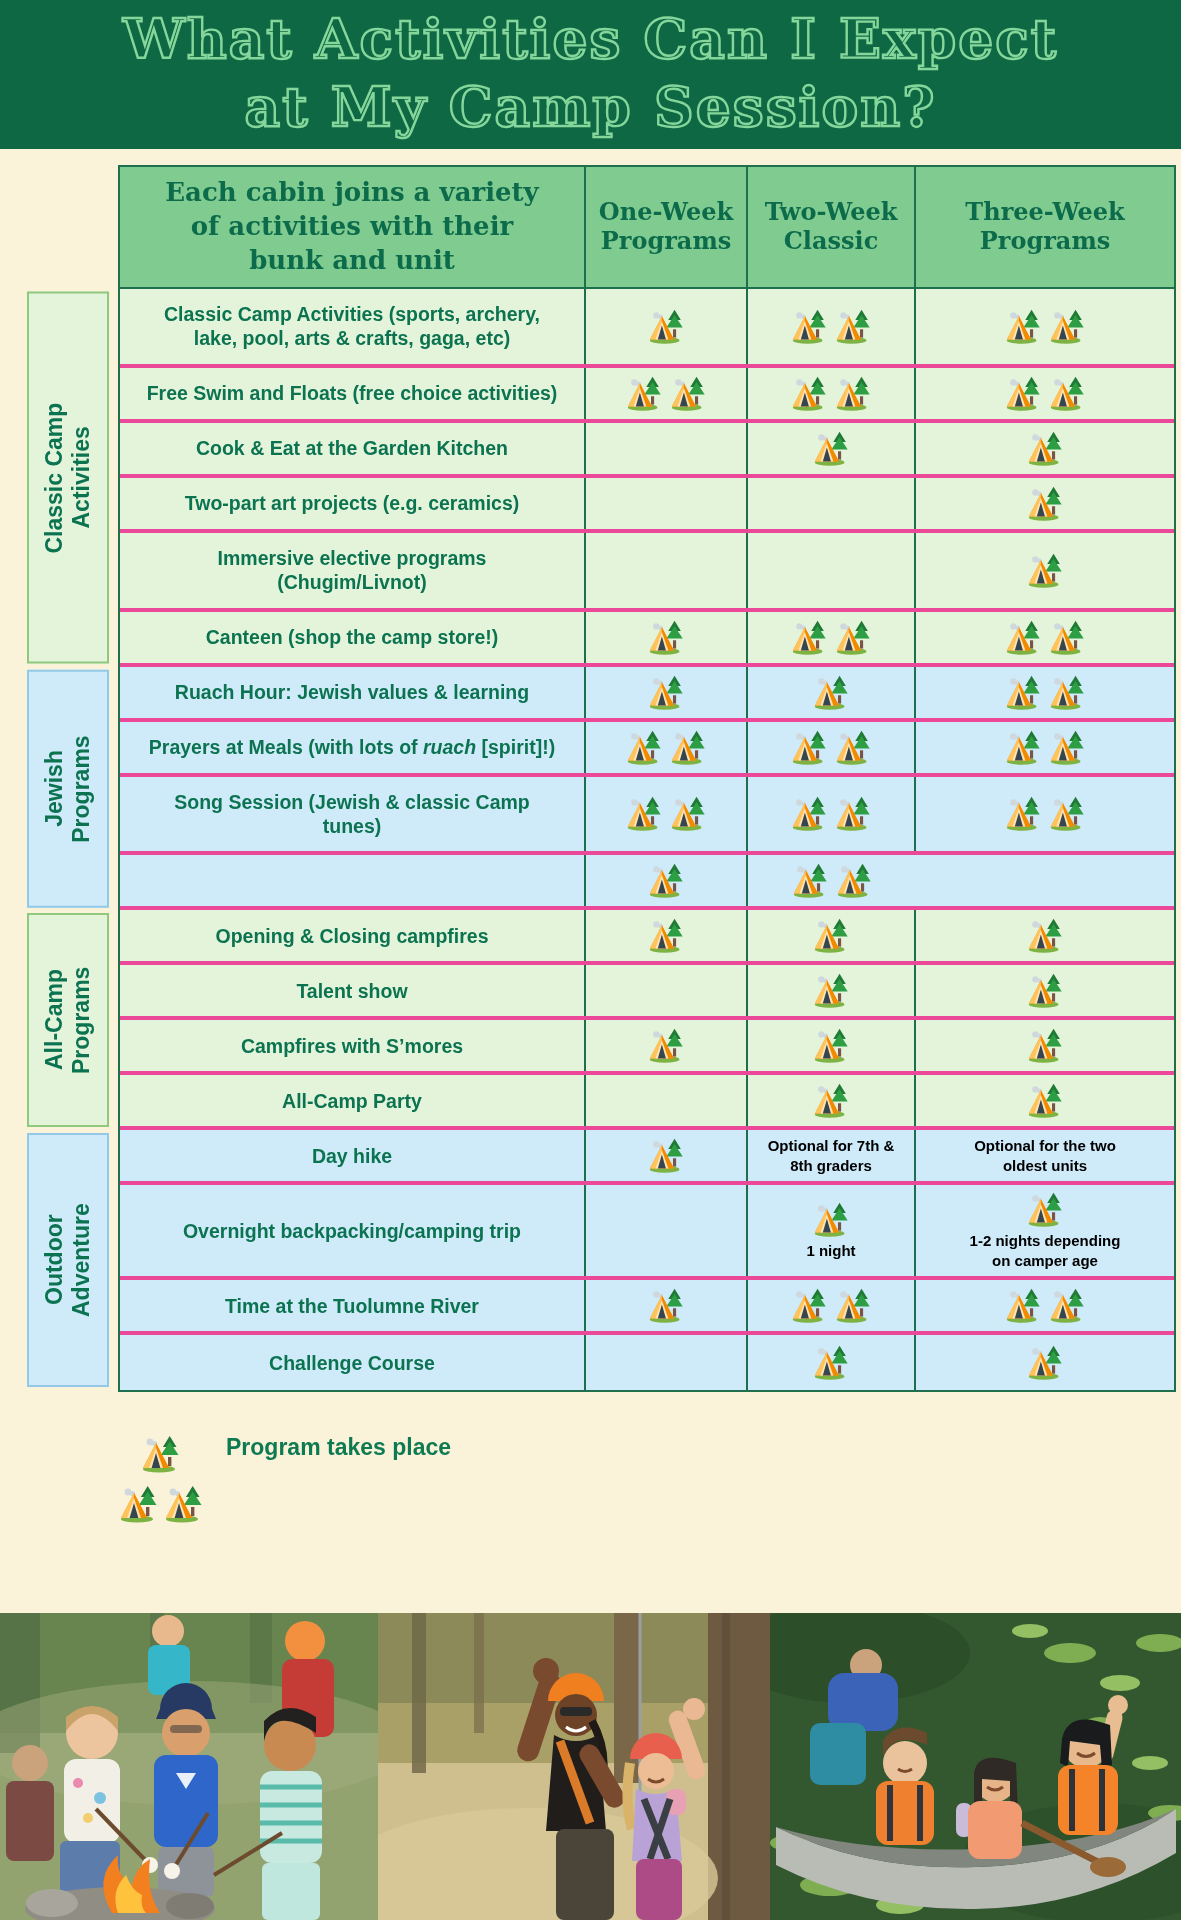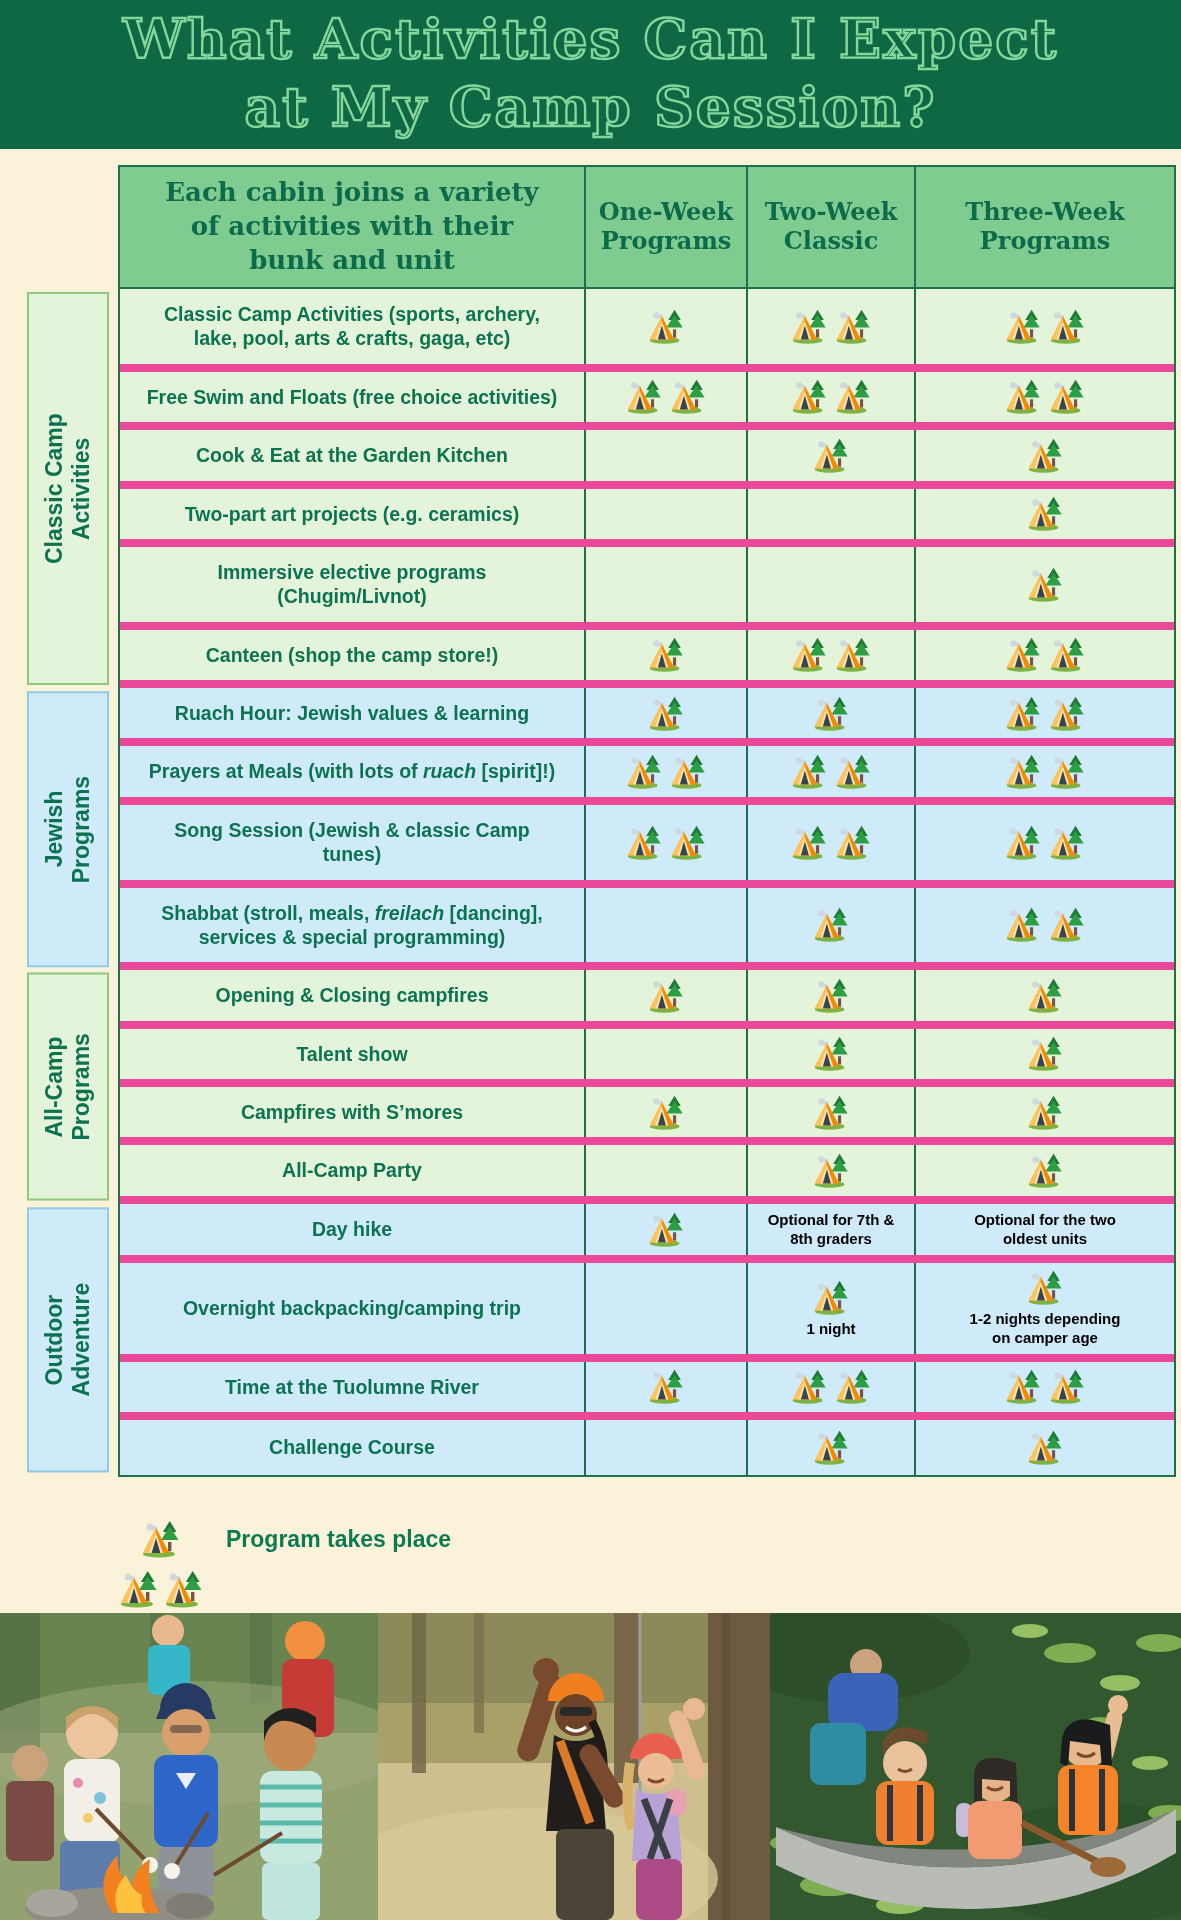--- a/index.html
+++ b/index.html
@@ -39,21 +39,21 @@
   .thead .c:last-child { border-right: none; }
   .corner-h {
     font-family:"DejaVu Serif", serif; font-weight:700; font-size:26px;
     color:#0b6b4a; text-align:center; white-space:pre-line; line-height:1.3;
   }
   .week-h {
     font-family:"DejaVu Serif", serif; font-weight:700; font-size:24px;
     color:#0b6b4a; text-align:center; white-space:pre-line; line-height:1.2;
   }
   .section { position: relative; }
-  .trow { min-height: 55px; border-bottom: 8px solid #ec4899; }
+  .trow { min-height: 55px; border-bottom: 4px solid #ec4899; }
   .section:last-child .trow:last-child { border-bottom: none; }
   .section.green .trow { background: #e4f4db; }
   .section.blue  .trow { background: #cfeaf9; }
   .trow .c { border-right: 2px solid #1e6f4e; display:flex; align-items:center; justify-content:center; padding:6px 8px; }
   .trow .c:last-child { border-right:none; }
   .c-label {
     font-weight: 700; font-size: 19.5px; color:#0c7351;
     text-align:center; line-height:1.25; padding:7px 16px;
   }
   .c-label i { font-style: italic; }
@@ -70,21 +70,21 @@
     display:flex; align-items:center; justify-content:center;
     writing-mode: vertical-rl; transform: rotate(180deg);
     font-weight:700; font-size:23px; color:#0c7351;
     text-align:center; line-height:1.18; white-space:pre-line;
     border:2px solid;
   }
   .section.green .side-label { background:#e4f4db; border-color:#8fc97e; }
   .section.blue  .side-label { background:#cfeaf9; border-color:#92c9e6; }
   
   .legend { margin: 42px 0 0 112px; }
-  .legend-row { display:flex; align-items:center; margin-bottom:10px; }
+  .legend-row { display:flex; margin-bottom:10px; }
   .legend-icons { width:98px; display:flex; gap:5px; justify-content:center; }
   .legend .tent { width:40px; height:40px; }
   .legend-label { margin-left:16px; font-weight:600; font-size:23px; color:#0e7a52; }
   
   .photos { position:absolute; left:0; bottom:0; width:1181px; height:307px; display:flex; }
   .photo { height:307px; display:block; }
   .photo svg { width:100%; height:100%; display:block; }
 </style>
 </head>
 <body>
@@ -722,23 +722,20 @@
     <polygon points="2,34 15,9 28,34" fill="#f99b1c"></polygon>
     <polygon points="2,34 15,9 15,34" fill="#ffc35c"></polygon>
     <polygon points="15,9 28,34 15,34" fill="#f28a00"></polygon>
     <polygon points="15,14 22,34 8,34" fill="#ffe3b3"></polygon>
     <polygon points="15,19 19.4,34 10.6,34" fill="#35464e"></polygon>
   </svg>
             </div>
           </div>
         </div>
         <div class="trow">
-          <div class="c">
-            <div class="c-label">Shabbat (stroll, meals, <i>freilach</i> [dancing], services &amp; special programming)</div>
-          </div>
           <div class="c cellbox"></div>
           <div class="c cellbox">
             <div class="icons">
               <svg class="tent" viewBox="0 0 40 40" aria-hidden="true">
     <circle cx="9" cy="8" r="3.4" fill="#cfd8dc"></circle>
     <circle cx="13.5" cy="9.5" r="2.6" fill="#cfd8dc"></circle>
     <rect x="27" y="23" width="3.4" height="9" fill="#795548"></rect>
     <polygon points="28.7,2 35.5,13 21.9,13" fill="#1e7a34"></polygon>
     <polygon points="28.7,7.5 37.5,21 19.9,21" fill="#2e9e44"></polygon>
     <ellipse cx="18" cy="35" rx="16" ry="3.6" fill="#7cb342"></ellipse>

